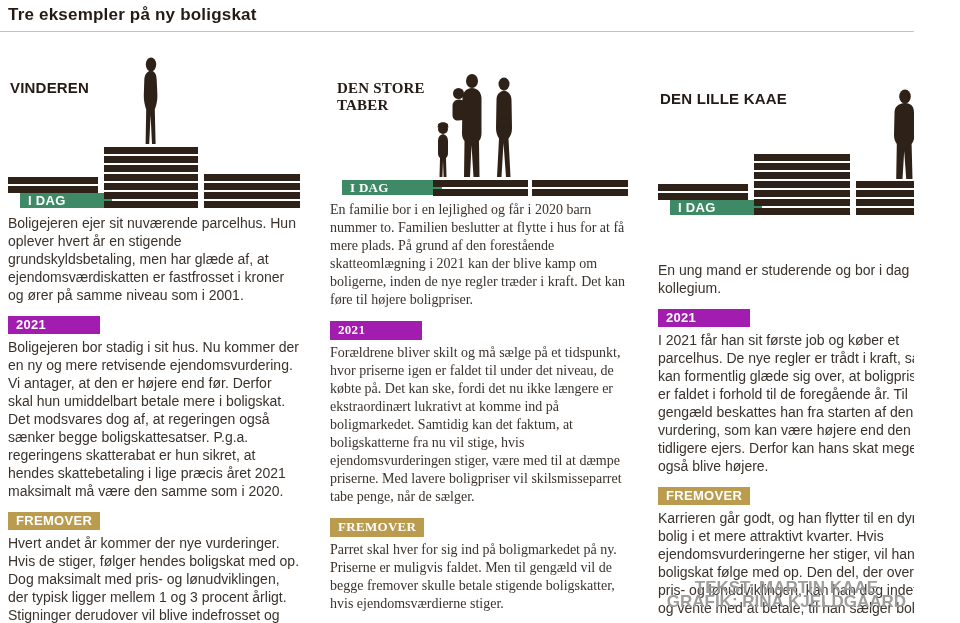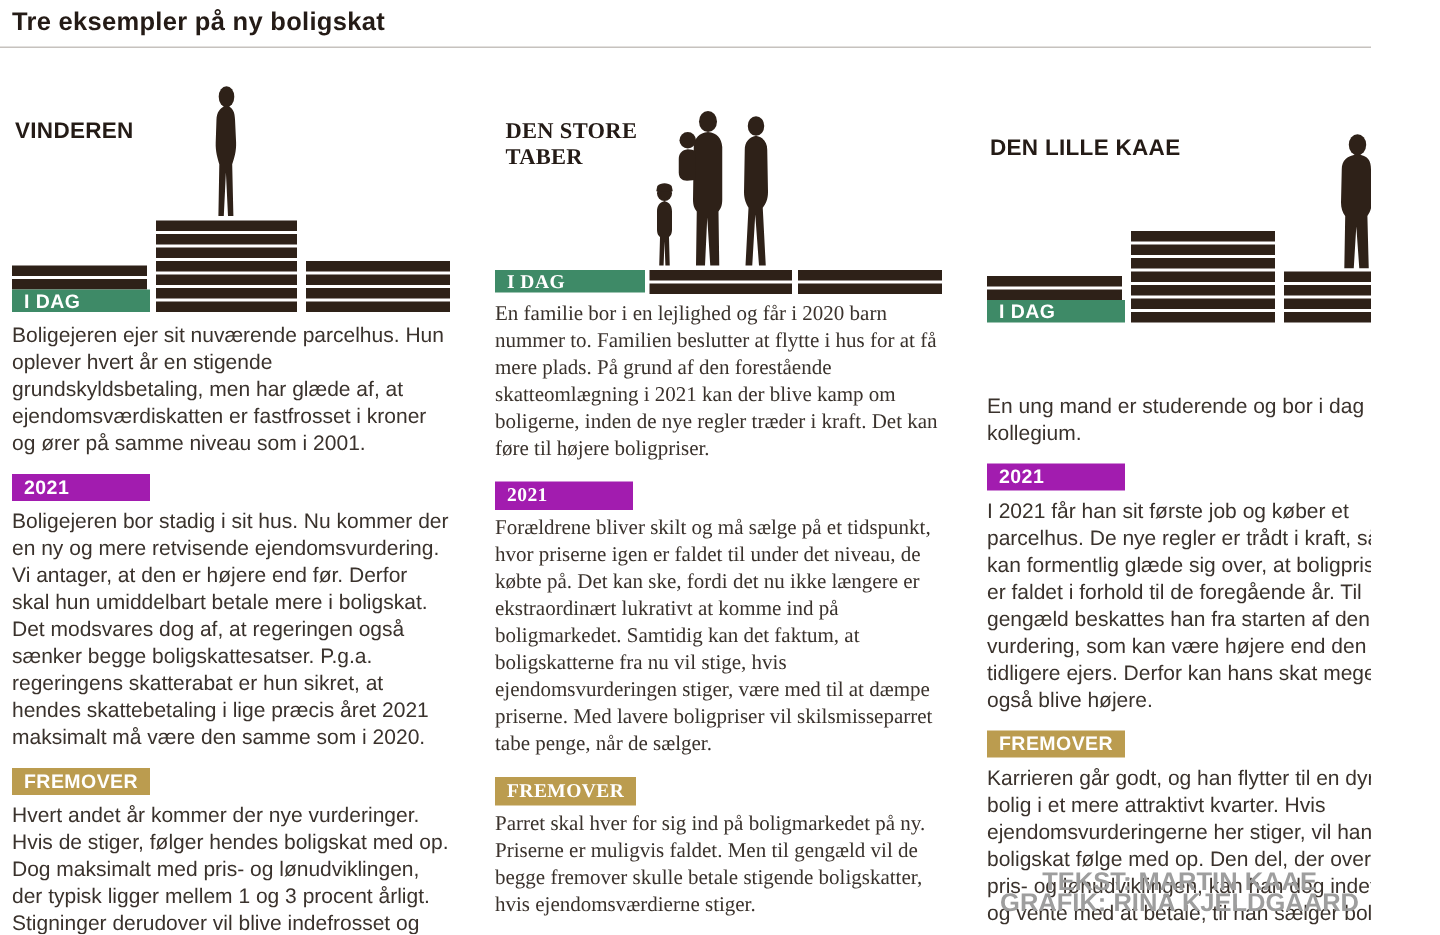--- a/index.html
+++ b/index.html
@@ -25,21 +25,21 @@
 
   .podium { position:absolute; }
   .stack { position:absolute; display:flex; flex-direction:column; justify-content:flex-end; }
   .bar { height:7px; margin-top:2px; background:#2e2118; }
 
   .tag { display:inline-block; min-width:92px; padding:1px 8px 2px; font-size:13px; font-weight:bold;
          color:#ffffff; letter-spacing:.3px; white-space:nowrap; }
   .tag-green { background:#3e8a67; }
   .tag-red   { background:#a21caf; }
   .tag-tan   { background:#bb9c4f; }
-  .podium .tag { position:absolute; height:15px; line-height:15px; padding:0 8px; }
+  .podium .tag { position:absolute; height:15px; line-height:15px; padding:0 8px;margin-left:12px; }
 
   .texts { position:absolute; left:0; right:0; }
   .texts p { font-size:14px; line-height:18px; color:#3a322c; margin:2px 0 8px; }
   .texts .tag { margin:4px 0 2px; }
 
   .credits { position:absolute; right:8px; bottom:14px; text-align:center;
              font-size:17px; font-weight:bold; color:#9e9e9e; line-height:14px; }
 </style>
 </head>
 <body>

